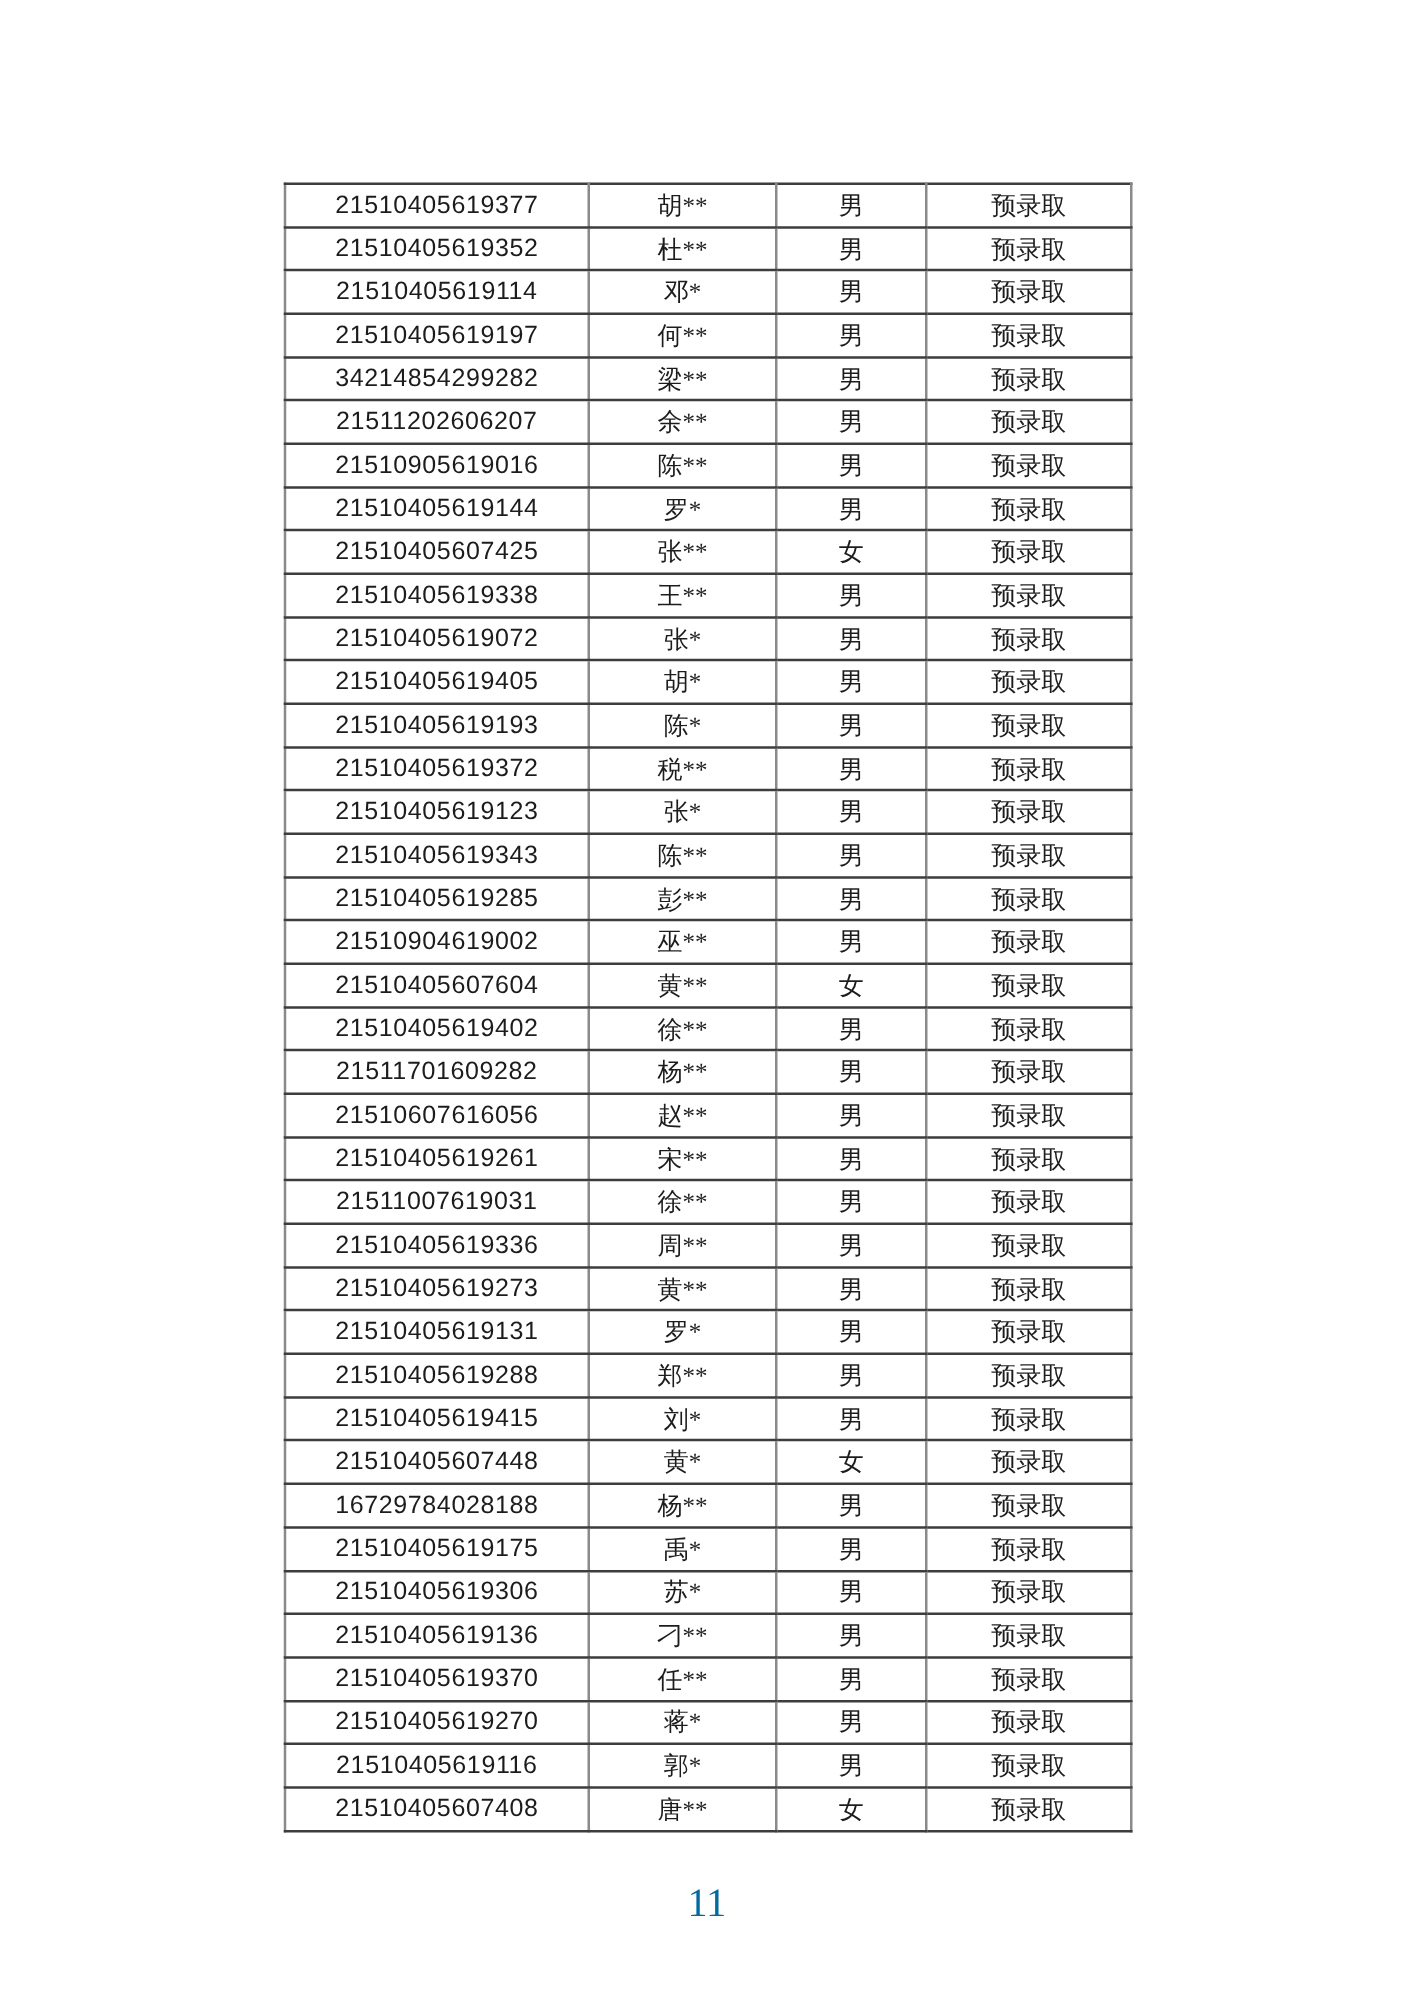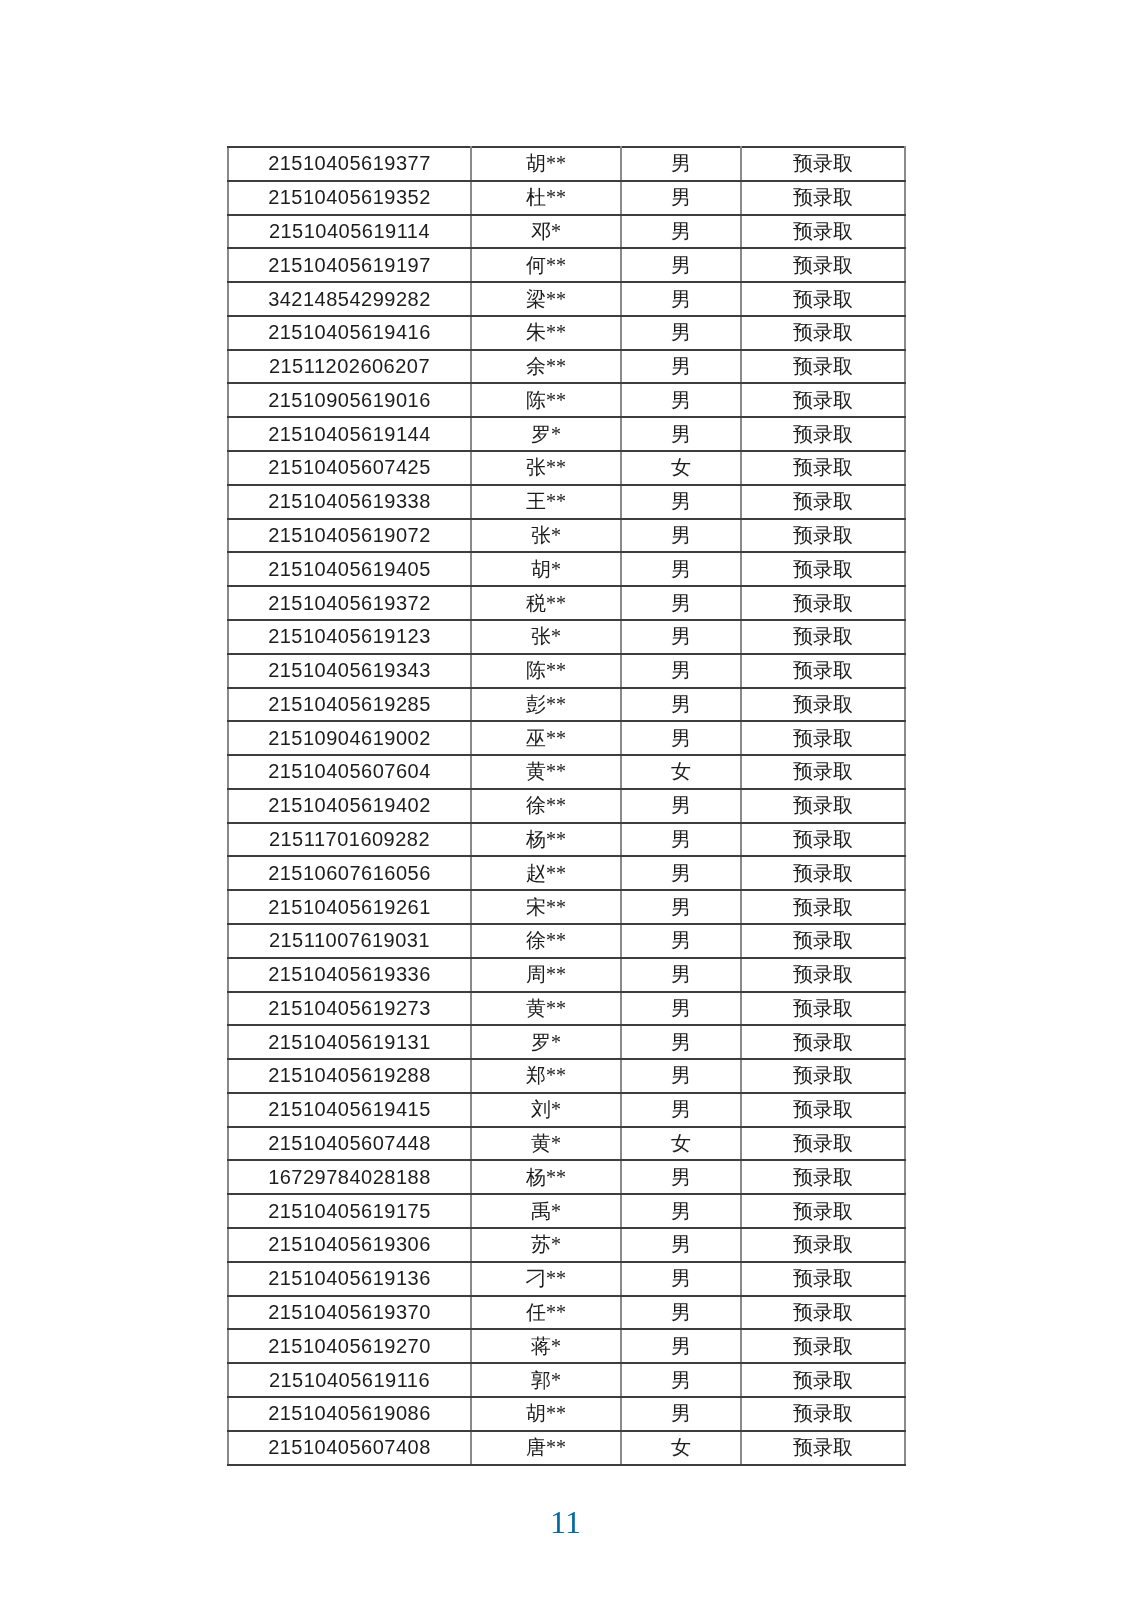--- a/index.html
+++ b/index.html
@@ -94,26 +94,20 @@
         <td class="cn-cell">男</td>
         <td class="cn-cell">预录取</td>
       </tr>
         <tr>
         <td class="id-cell">34214854299282</td>
         <td class="cn-cell">梁**</td>
         <td class="cn-cell">男</td>
         <td class="cn-cell">预录取</td>
       </tr>
         <tr>
-        <td class="id-cell">21510405619416</td>
-        <td class="cn-cell">朱**</td>
-        <td class="cn-cell">男</td>
-        <td class="cn-cell">预录取</td>
-      </tr>
-        <tr>
         <td class="id-cell">21511202606207</td>
         <td class="cn-cell">余**</td>
         <td class="cn-cell">男</td>
         <td class="cn-cell">预录取</td>
       </tr>
         <tr>
         <td class="id-cell">21510905619016</td>
         <td class="cn-cell">陈**</td>
         <td class="cn-cell">男</td>
         <td class="cn-cell">预录取</td>
@@ -142,20 +136,26 @@
         <td class="cn-cell">男</td>
         <td class="cn-cell">预录取</td>
       </tr>
         <tr>
         <td class="id-cell">21510405619405</td>
         <td class="cn-cell">胡*</td>
         <td class="cn-cell">男</td>
         <td class="cn-cell">预录取</td>
       </tr>
         <tr>
+        <td class="id-cell">21510405619193</td>
+        <td class="cn-cell">陈*</td>
+        <td class="cn-cell">男</td>
+        <td class="cn-cell">预录取</td>
+      </tr>
+        <tr>
         <td class="id-cell">21510405619372</td>
         <td class="cn-cell">税**</td>
         <td class="cn-cell">男</td>
         <td class="cn-cell">预录取</td>
       </tr>
         <tr>
         <td class="id-cell">21510405619123</td>
         <td class="cn-cell">张*</td>
         <td class="cn-cell">男</td>
         <td class="cn-cell">预录取</td>
@@ -286,26 +286,20 @@
         <td class="cn-cell">男</td>
         <td class="cn-cell">预录取</td>
       </tr>
         <tr>
         <td class="id-cell">21510405619116</td>
         <td class="cn-cell">郭*</td>
         <td class="cn-cell">男</td>
         <td class="cn-cell">预录取</td>
       </tr>
         <tr>
-        <td class="id-cell">21510405619086</td>
-        <td class="cn-cell">胡**</td>
-        <td class="cn-cell">男</td>
-        <td class="cn-cell">预录取</td>
-      </tr>
-        <tr>
         <td class="id-cell">21510405607408</td>
         <td class="cn-cell">唐**</td>
         <td class="cn-cell">女</td>
         <td class="cn-cell">预录取</td>
       </tr>
       </tbody>
   </table>
 
   <div class="page-number">11</div>
 

